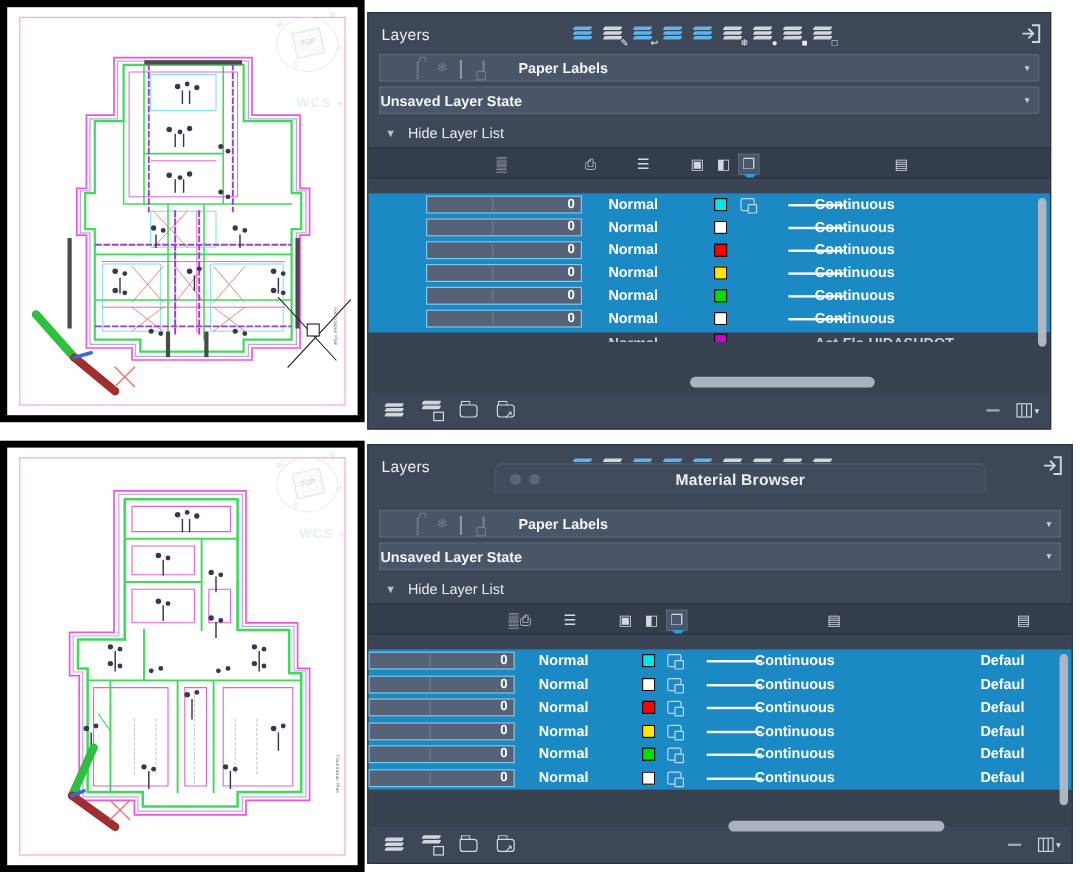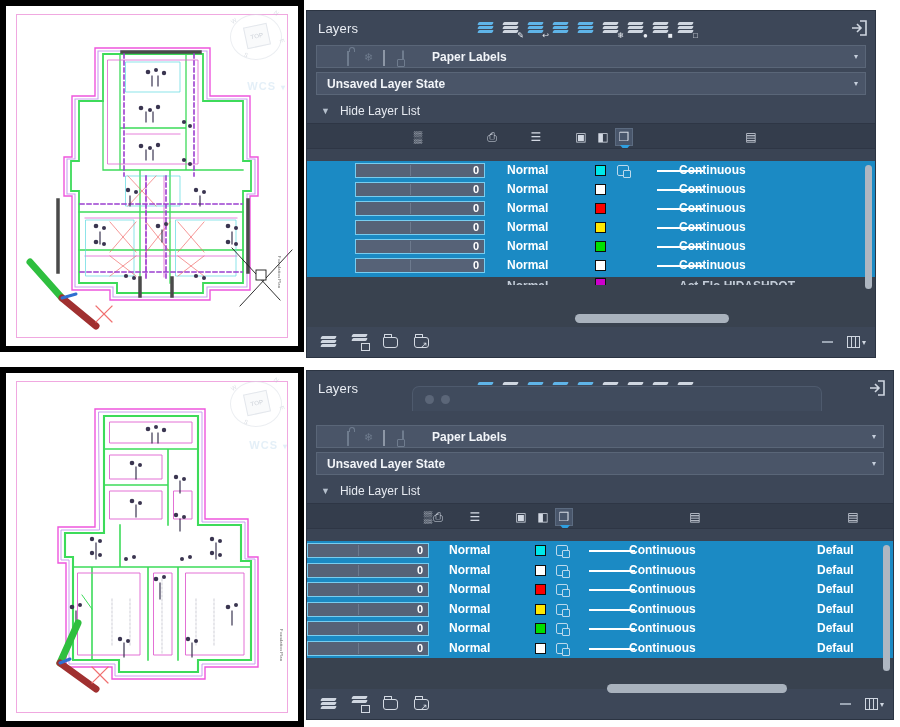--- a/index.html
+++ b/index.html
@@ -97,21 +97,21 @@
     width: 9px; height: 9px; font-size: 8px; line-height: 9px;
     text-align: center;
   }
 
   .pal-row-strip {
     margin: 0 9px 4px 9px; height: 23px;
     background: #4a5568; border: 1px solid #5a6678;
     display: flex; align-items: center; position: relative;
     font-size: 12px;
   }
-  .pal-row-strip .val { margin-left: 10px; font-weight: bold; color: #f2f5f9; }
+  .pal-row-strip .val { font-weight: bold; color: #f2f5f9; }
   .pal-row-strip .dd-caret {
     position: absolute; right: 7px; font-size: 8px; color: #c6cfdb;
   }
   .mini-icons { display: flex; align-items: center; gap: 7px; margin-left: 9px; }
   .mi { width: 12px; height: 12px; position: relative; display: inline-block; }
 
   .bulb-on { width: 9px; height: 9px; border-radius: 50%; background: #c9d1dc; margin: 2px 0 0 1px; }
   .lock-ic { width: 8px; height: 9px; margin: 2px 0 0 2px; border: 1.5px solid #6f7c8e; border-top: none; border-radius: 0 0 2px 2px; position: relative; }
   .lock-ic:before { content:''; position: absolute; left: 1px; top: -4px; width: 4px; height: 4px; border: 1.5px solid #6f7c8e; border-bottom: none; border-radius: 3px 3px 0 0; }
   .snow-ic { color: #6f7c8e; font-size: 11px; line-height: 12px; }
@@ -808,15 +808,16 @@
         </span>
       </div>
     </div>
   </div>
 
   <div class="mat-browser" style="left:412px;top:386px;width:410px;height:25px;">
     <div class="mb-dots">
       <span class="mb-dot"></span>
       <span class="mb-dot"></span>
     </div>
+    <span class="mb-title">Material Browser</span>
   </div>
 
 </div>
 
 </body></html>

